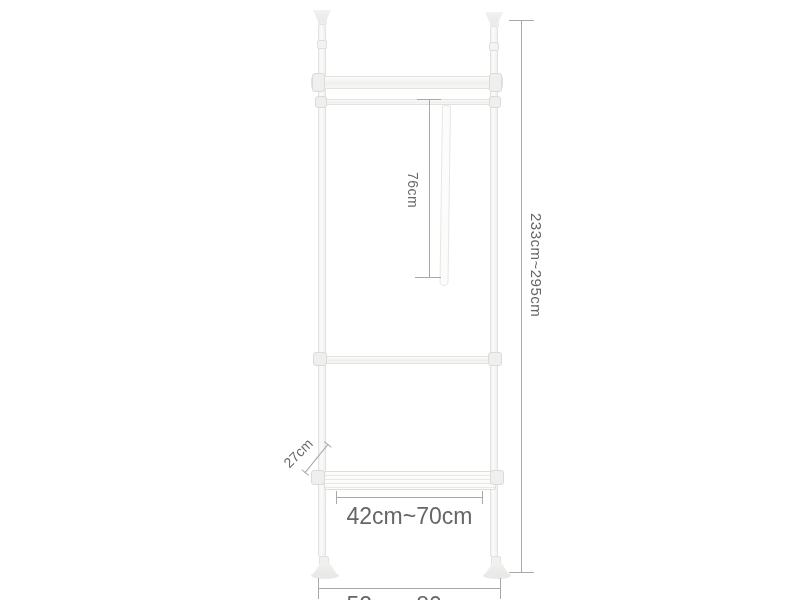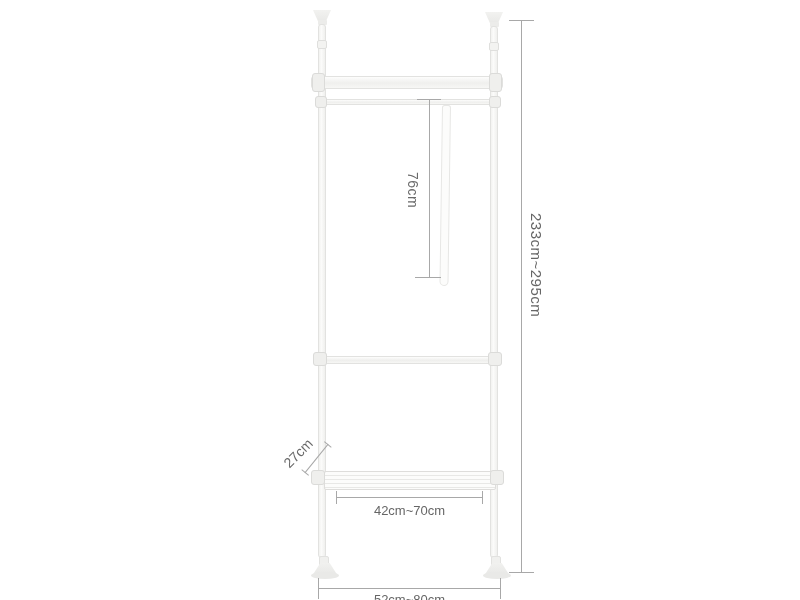--- a/index.html
+++ b/index.html
@@ -85,21 +85,21 @@
     position: absolute;
     width: 1px;
     height: 9px;
     top: -4px;
     background: #a8a8a8;
   }
   .dim-diag .endtick.start { left: 0; }
   .dim-diag .endtick.end { right: 0; }
   .dimlabel {
     color: #666666;
-    font-size: 13px;
+    font-size: 23px;
     text-align: center;
     white-space: nowrap;
   }
   .dimlabel.vertical {
     writing-mode: vertical-rl;
     text-align: left;
     letter-spacing: 0.5px;
   }
   .dimlabel.small { font-size: 14px; color: #6a6a6a; }
   .dimlabel.mid { font-size: 15px; }

